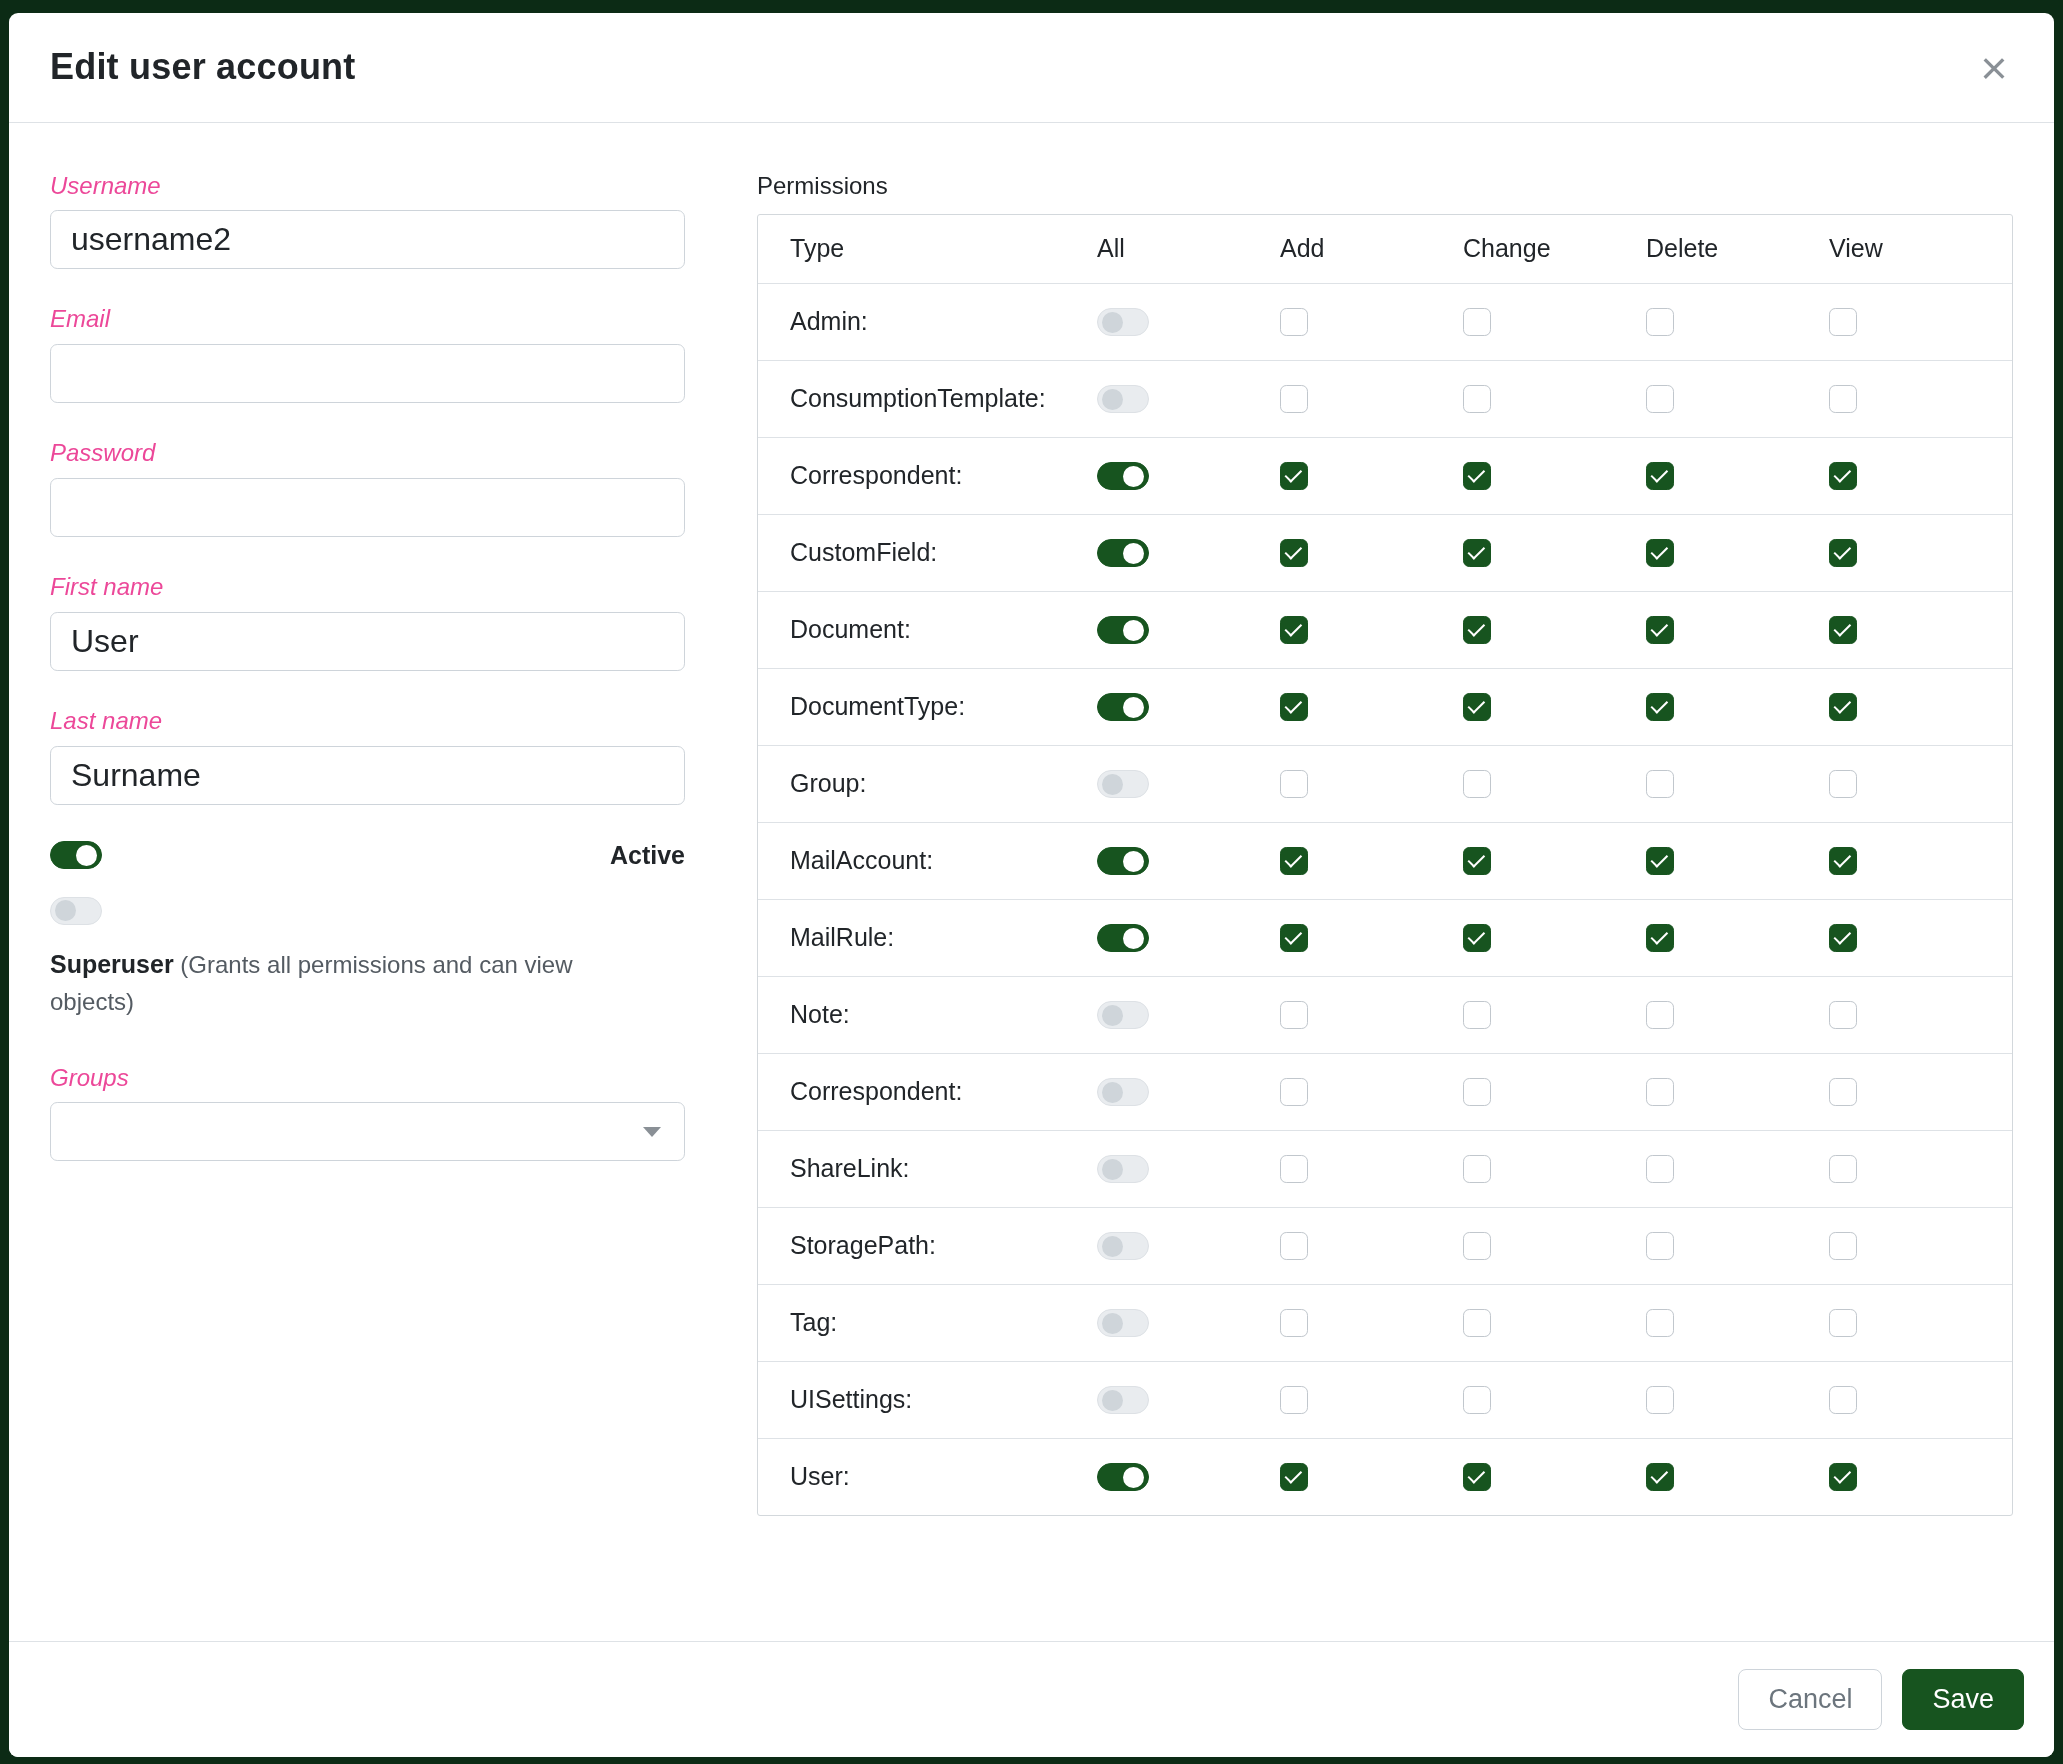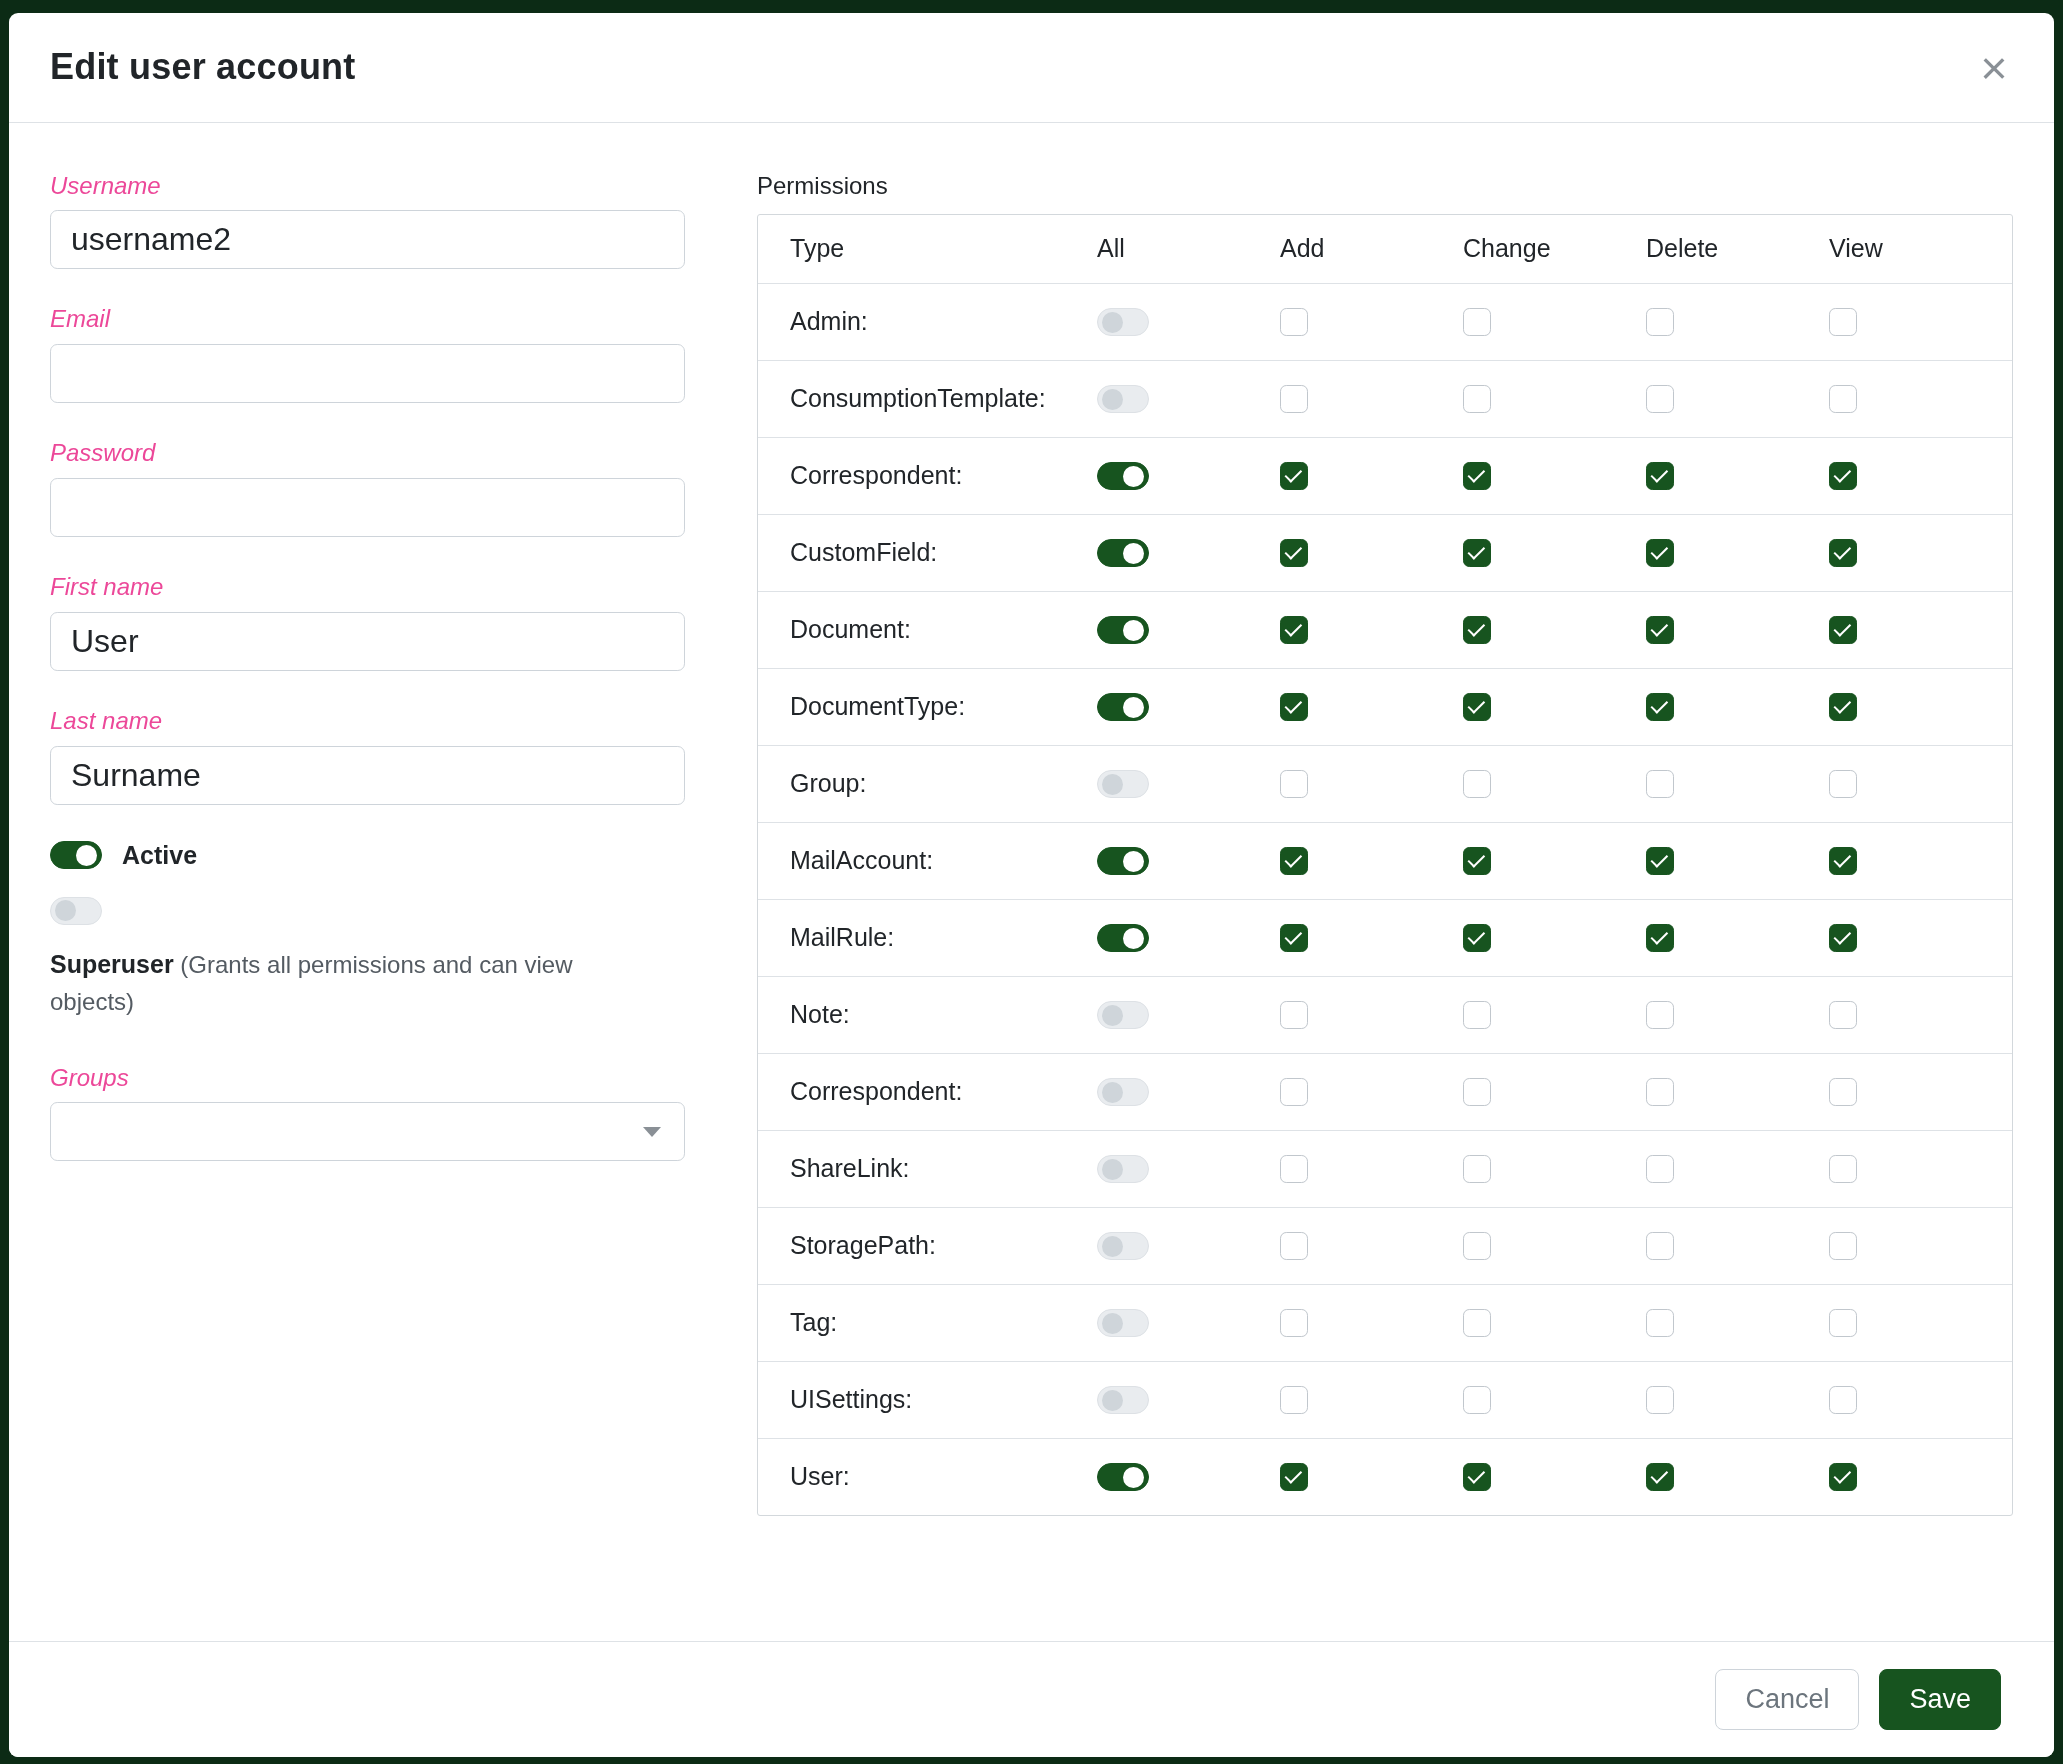--- a/index.html
+++ b/index.html
@@ -61,21 +61,21 @@
     border: 0.9px solid #ced4da;
     border-radius: 7.2px;
     font-size: 32px;
     padding: 0 20px;
     color: #212529;
     font-family: "Liberation Sans", sans-serif;
     outline: none;
     background: #fff;
   }
 
-  .toggle-row { display: flex; align-items: center; gap: 20px; margin-bottom: 23.4px; }
+  .toggle-row { display: flex; align-items: center; gap: 20px; margin-bottom: 23.4px; justify-content: space-between; }
   .toggle-row.top-align { align-items: flex-start; margin-bottom: 12.6px; flex-direction: column; }
   .toggle-row.top-align .toggle { margin-top: 3.6px; }
 
   .toggle {
     width: 52px; height: 28px;
     border-radius: 14.4px;
     background: #e9ecef;
     border: 0.9px solid #dde1e5;
     position: relative;
     flex: none;
@@ -153,21 +153,21 @@
     width: 7.2px; height: 13.5px;
     border-right: 2.7px solid #fff;
     border-bottom: 2.7px solid #fff;
     transform: rotate(45deg);
   }
 
   
   .modal-footer {
     flex: none;
     border-top: 0.9px solid #dee2e6;
-    padding: 27px 53px;
+    padding: 27px 30px;
     display: flex;
     justify-content: flex-end;
     gap: 20px;
     background: #fff;
   }
   .btn {
     font-size: 27px;
     height: 61px;
     padding: 0 29px;
     border-radius: 8px;

